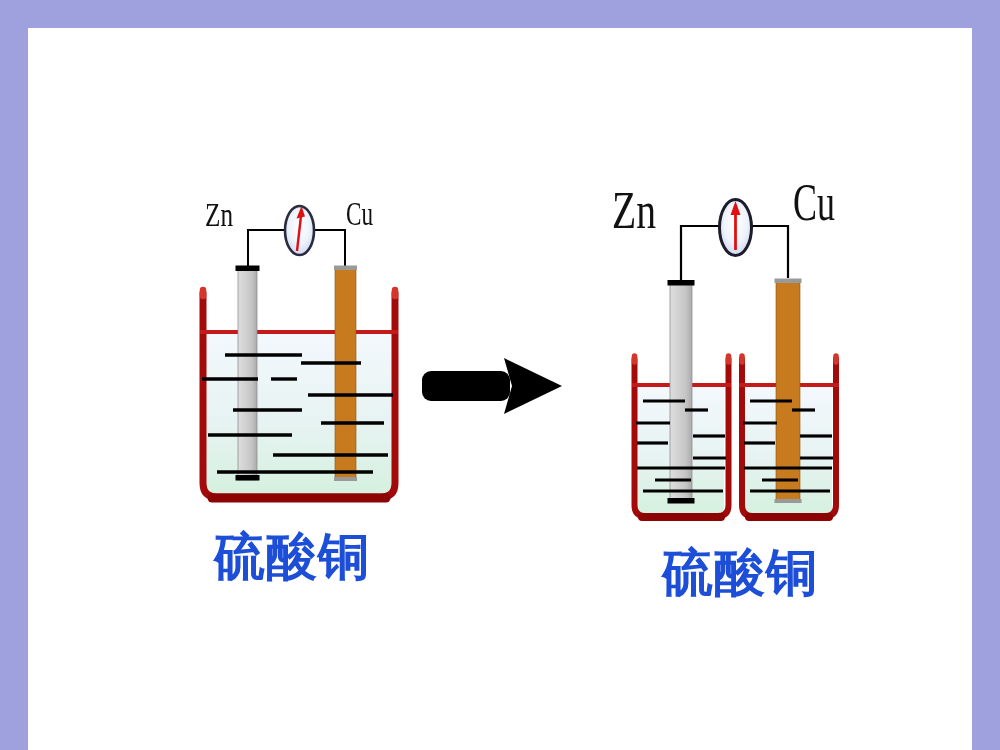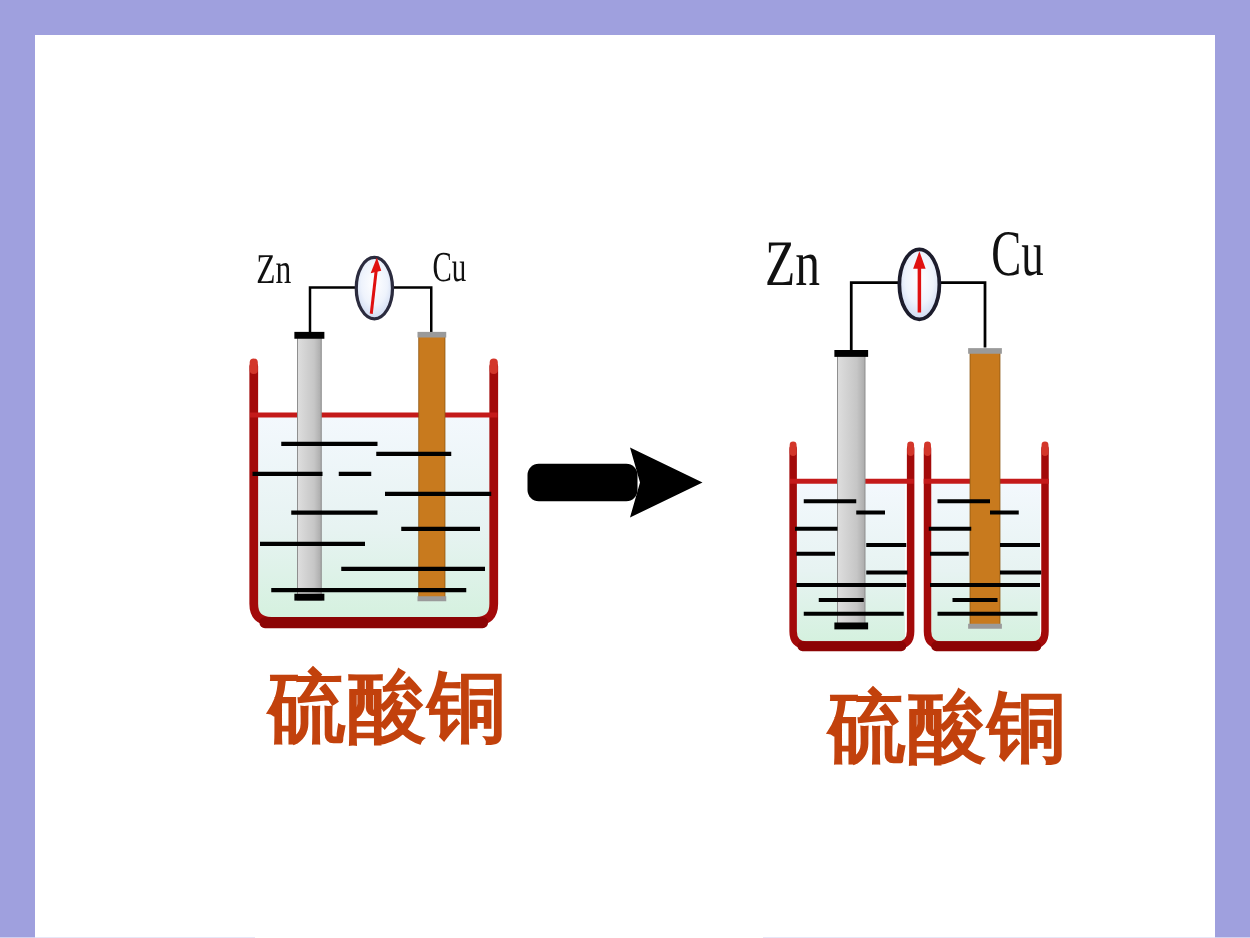--- a/index.html
+++ b/index.html
@@ -13,23 +13,23 @@
   .slide{
     position:absolute;left:28px;top:28px;width:944px;height:740px;
     background:#ffffff;
   }
   .diagram{position:absolute;}
   .diagram.before{left:150px;top:150px;}
   .diagram.arrow{left:388px;top:322px;}
   .diagram.after{left:558px;top:140px;}
   .caption{
     position:absolute;
-    color:#c2410c;
+    color:#1d4ed8;
     font-weight:bold;
-    font-size:63px;
+    font-size:51px;
     letter-spacing:1px;
     font-family:Liberation Serif, serif;
     white-space:nowrap;
   }
   .caption.before{left:186px;top:495px;}
   .caption.after{left:634px;top:511px;}
   text.metal{
     font-family:"Liberation Serif", serif;
     fill:#111;
   }

